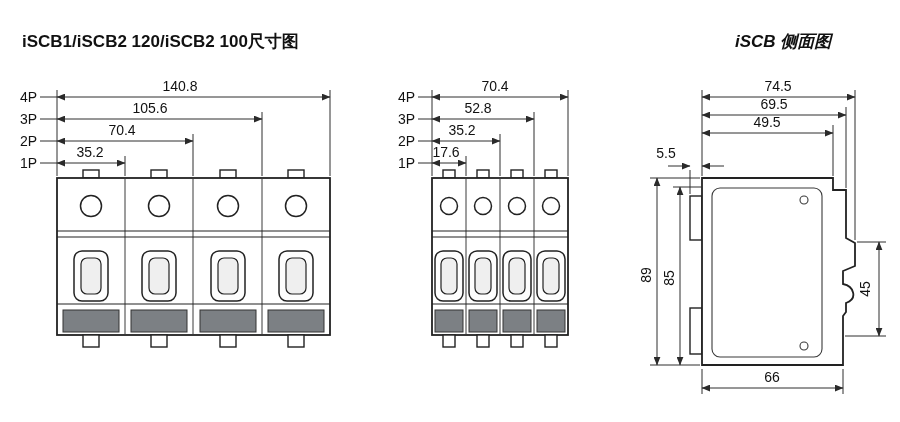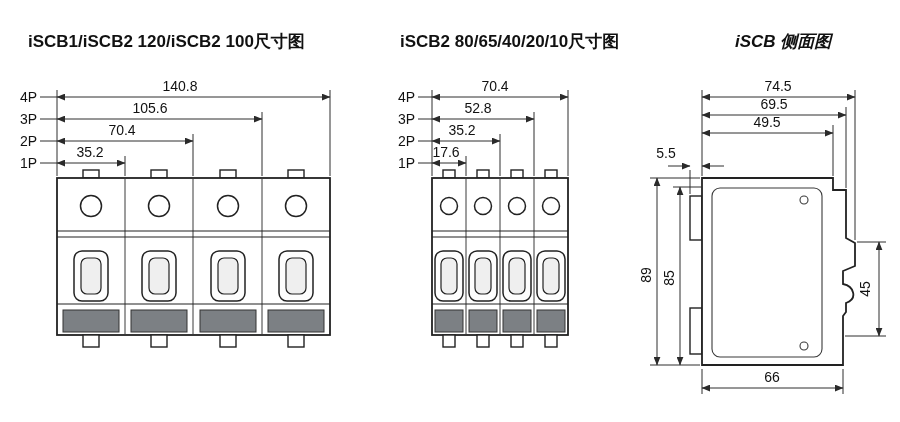--- a/index.html
+++ b/index.html
@@ -1,18 +1,18 @@
 <!DOCTYPE html>
 <html><head>
 <meta charset="utf-8">
 <style>
   html,body{margin:0;padding:0;background:#fff;}
   .canvas{position:relative;width:900px;height:422px;background:#ffffff;font-family:"Liberation Sans",sans-serif;overflow:hidden;}
   .title{position:absolute;top:30px;font-size:17px;font-weight:600;color:#111;white-space:nowrap;}
-  .title-left{left:28px;}
+  .title-left{left:22px;}
   .title-mid{left:400px;}
   .title-right{left:735px;font-style:italic;}
   svg{position:absolute;left:0;top:0;}
   .ext,.dim,.lead{stroke:#2f2f2f;stroke-width:1;fill:none;}
   .outline{fill:#ffffff;stroke:#222;stroke-width:1.8;}
   .thin{fill:none;stroke:#3a3a3a;stroke-width:1.1;}
   .sep{stroke:#3a3a3a;stroke-width:1;}
   .band{stroke:#222;stroke-width:1.2;}
   .tab{fill:#ffffff;stroke:#222;stroke-width:1.4;}
   .hole{fill:#ffffff;stroke:#222;stroke-width:1.5;}
@@ -22,21 +22,20 @@
   .clip{fill:#ffffff;stroke:#222;stroke-width:1.4;}
   text.dimtxt{font-size:14px;fill:#111;text-anchor:middle;}
   text.polelbl{font-size:14px;fill:#111;text-anchor:start;}
 </style>
 </head>
 <body>
 
 <div class="canvas">
 
   <div class="title title-left">iSCB1/iSCB2 120/iSCB2 100尺寸图</div>
-  <div class="title title-mid">iSCB2 80/65/40/20/10尺寸图</div>
   <div class="title title-right">iSCB 侧面图</div>
 
   <svg width="900" height="422" viewBox="0 0 900 422">
     <defs>
       <marker id="arr" viewBox="0 0 10 8" refX="9.5" refY="4" markerWidth="9" markerHeight="7" orient="auto-start-reverse" markerUnits="userSpaceOnUse">
         <path d="M0,0 L10,4 L0,8 Z" fill="#2a2a2a"></path>
       </marker>
     </defs>
 
     <g>

